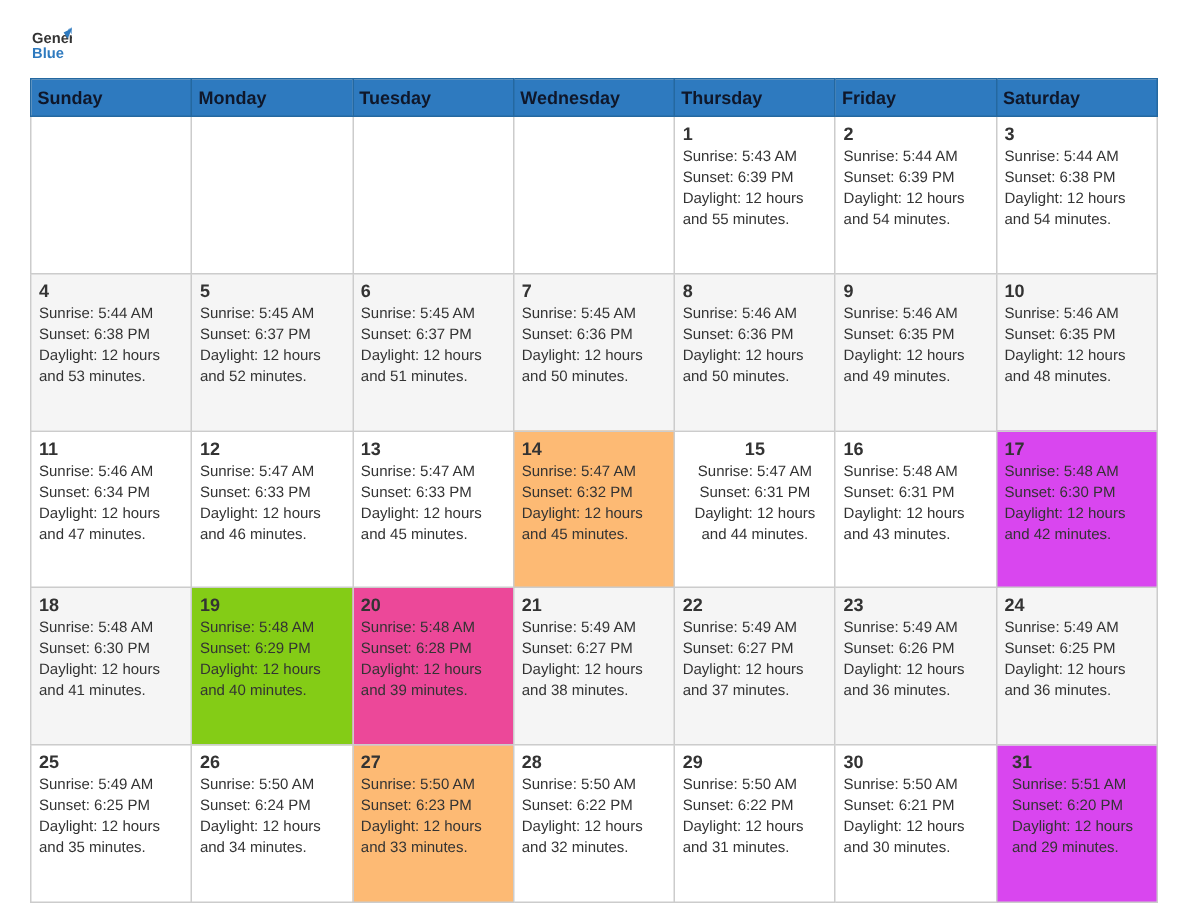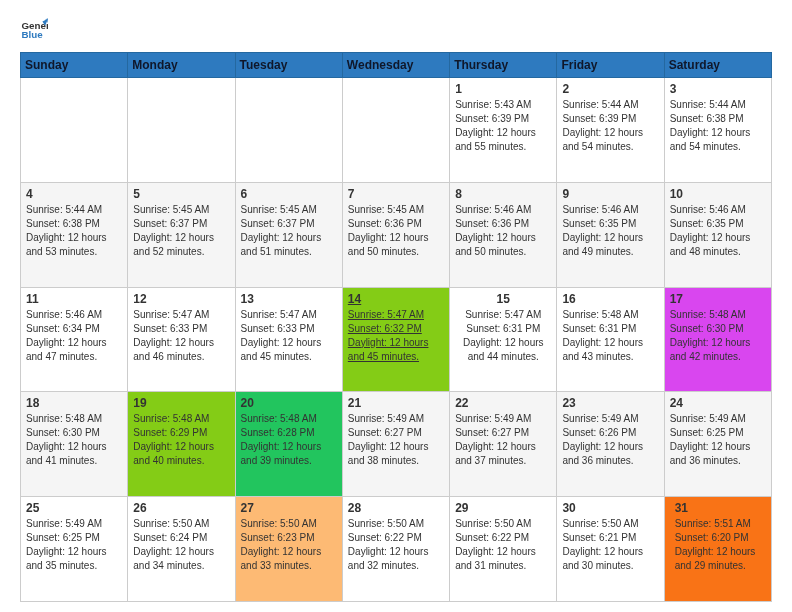--- a/index.html
+++ b/index.html
@@ -181,21 +181,21 @@
             <div class="day-info">Sunrise: 5:46 AM<br>Sunset: 6:34 PM<br>Daylight: 12 hours and 47 minutes.</div>
           </td>
           <td style="background: rgb(255, 255, 255);">
             <span class="day-num">12</span>
             <div class="day-info">Sunrise: 5:47 AM<br>Sunset: 6:33 PM<br>Daylight: 12 hours and 46 minutes.</div>
           </td>
           <td style="background: rgb(255, 255, 255);">
             <span class="day-num">13</span>
             <div class="day-info">Sunrise: 5:47 AM<br>Sunset: 6:33 PM<br>Daylight: 12 hours and 45 minutes.</div>
           </td>
-          <td style="background: #84cc16; text-decoration: underline;">
+          <td style="background: #fdba74;">
             <span class="day-num">14</span>
             <div class="day-info">Sunrise: 5:47 AM<br>Sunset: 6:32 PM<br>Daylight: 12 hours and 45 minutes.</div>
           </td>
           <td style="background: rgb(255, 255, 255); text-align: center;">
             <span class="day-num">15</span>
             <div class="day-info">Sunrise: 5:47 AM<br>Sunset: 6:31 PM<br>Daylight: 12 hours and 44 minutes.</div>
           </td>
           <td style="background: rgb(255, 255, 255);">
             <span class="day-num">16</span>
             <div class="day-info">Sunrise: 5:48 AM<br>Sunset: 6:31 PM<br>Daylight: 12 hours and 43 minutes.</div>
@@ -207,21 +207,21 @@
         </tr>
         <tr>
           <td style="background: rgb(245, 245, 245);">
             <span class="day-num">18</span>
             <div class="day-info">Sunrise: 5:48 AM<br>Sunset: 6:30 PM<br>Daylight: 12 hours and 41 minutes.</div>
           </td>
           <td style="background: #84cc16;">
             <span class="day-num">19</span>
             <div class="day-info">Sunrise: 5:48 AM<br>Sunset: 6:29 PM<br>Daylight: 12 hours and 40 minutes.</div>
           </td>
-          <td style="background: #22c55e;">
+          <td style="background: #ec4899;">
             <span class="day-num">20</span>
             <div class="day-info">Sunrise: 5:48 AM<br>Sunset: 6:28 PM<br>Daylight: 12 hours and 39 minutes.</div>
           </td>
           <td style="background: rgb(245, 245, 245);">
             <span class="day-num">21</span>
             <div class="day-info">Sunrise: 5:49 AM<br>Sunset: 6:27 PM<br>Daylight: 12 hours and 38 minutes.</div>
           </td>
           <td style="background: rgb(245, 245, 245);">
             <span class="day-num">22</span>
             <div class="day-info">Sunrise: 5:49 AM<br>Sunset: 6:27 PM<br>Daylight: 12 hours and 37 minutes.</div>
@@ -253,20 +253,20 @@
             <div class="day-info">Sunrise: 5:50 AM<br>Sunset: 6:22 PM<br>Daylight: 12 hours and 32 minutes.</div>
           </td>
           <td style="background: rgb(255, 255, 255);">
             <span class="day-num">29</span>
             <div class="day-info">Sunrise: 5:50 AM<br>Sunset: 6:22 PM<br>Daylight: 12 hours and 31 minutes.</div>
           </td>
           <td style="background: rgb(255, 255, 255);">
             <span class="day-num">30</span>
             <div class="day-info">Sunrise: 5:50 AM<br>Sunset: 6:21 PM<br>Daylight: 12 hours and 30 minutes.</div>
           </td>
-          <td style="background: #f97316; padding-left: 10px;">
+          <td style="background: #d946ef; padding-left: 10px;">
             <span class="day-num">31</span>
             <div class="day-info">Sunrise: 5:51 AM<br>Sunset: 6:20 PM<br>Daylight: 12 hours and 29 minutes.</div>
           </td>
         </tr>
       </tbody>
   </table>
 </div>
 
 </body></html>

